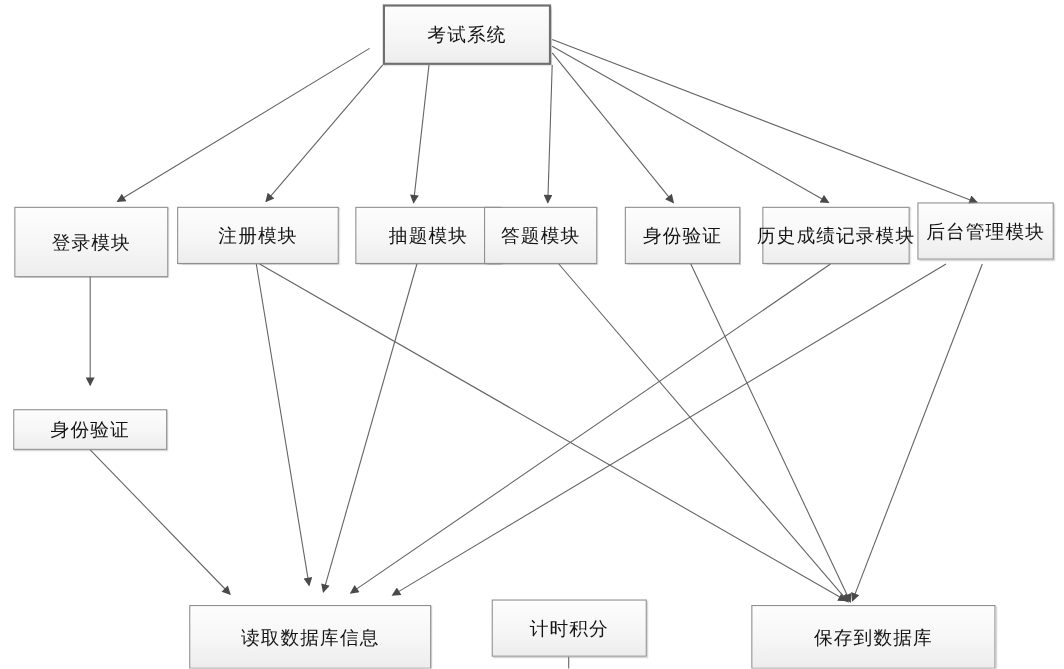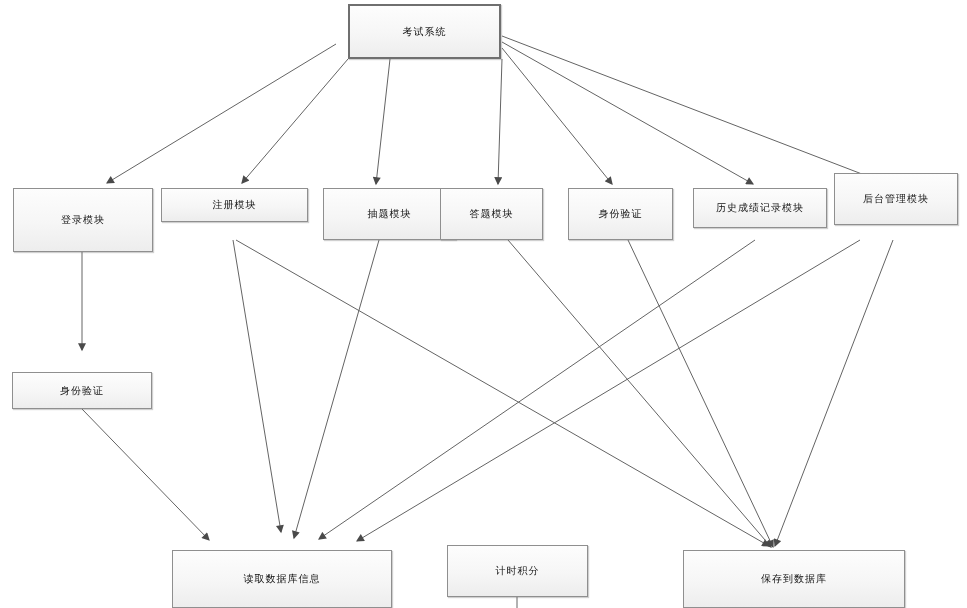--- a/index.html
+++ b/index.html
@@ -12,21 +12,21 @@
   }
   #edge-layer{position:absolute;left:0;top:0;width:967px;height:608px;}
   .node{
     position:absolute;
     box-sizing:border-box;
     display:flex;align-items:center;justify-content:center;
     background:linear-gradient(to bottom,#fdfdfd 0%,#f6f6f6 55%,#ededed 100%);
     border:1px solid #8f8f8f;
     box-shadow:1px 1px 1px rgba(120,120,120,0.35);
     color:#141414;
-    font-size:10px;
+    font-size:17px;
     letter-spacing:1px;
     text-align:center;
     white-space:nowrap;
   }
   .node.root{border:2px solid #6f6f6f;}
 </style>
 </head>
 <body>
 
 <div id="stage">
@@ -57,36 +57,36 @@
         <line x1="517" y1="597" x2="517" y2="608" stroke="#646464" stroke-width="1"></line>
       </g>
   </svg>
   <div id="nodes">
       <div class="node root" style="left: 348px; top: 4px; width: 153px; height: 55px;">
         <span>考试系统</span>
       </div>
       <div class="node" style="left: 13px; top: 188px; width: 140px; height: 64px;">
         <span>登录模块</span>
       </div>
-      <div class="node" style="left: 161px; top: 188px; width: 147px; height: 34px;">
+      <div class="node" style="left: 161px; top: 188px; width: 147px; height: 52px;">
         <span>注册模块</span>
       </div>
       <div class="node" style="left: 323px; top: 188px; width: 133px; height: 52px;">
         <span>抽题模块</span>
       </div>
       <div class="node" style="left: 440px; top: 188px; width: 103px; height: 52px;">
         <span>答题模块</span>
       </div>
       <div class="node" style="left: 568px; top: 188px; width: 105px; height: 52px;">
         <span>身份验证</span>
       </div>
-      <div class="node" style="left: 693px; top: 188px; width: 134px; height: 40px;">
+      <div class="node" style="left: 693px; top: 188px; width: 134px; height: 52px;">
         <span>历史成绩记录模块</span>
       </div>
-      <div class="node" style="left: 834px; top: 173px; width: 124px; height: 52px;">
+      <div class="node" style="left: 834px; top: 184px; width: 124px; height: 52px;">
         <span>后台管理模块</span>
       </div>
       <div class="node" style="left: 12px; top: 358px; width: 140px; height: 37px; margin-top: 14px;">
         <span>身份验证</span>
       </div>
       <div class="node" style="left: 172px; top: 550px; width: 220px; height: 58px; align-items: center;">
         <span>读取数据库信息</span>
       </div>
       <div class="node" style="left: 447px; top: 545px; width: 141px; height: 52px;">
         <span>计时积分</span>

